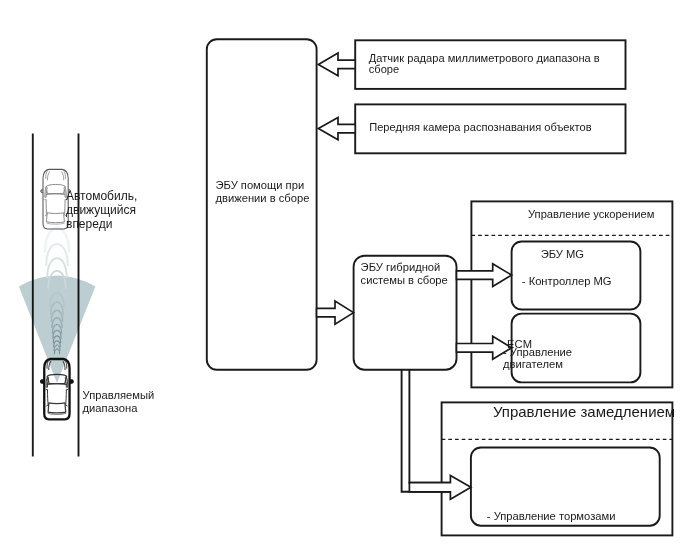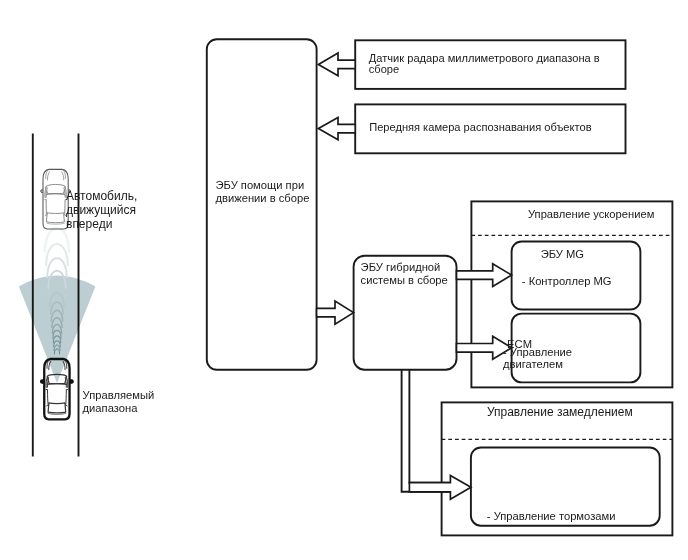--- a/index.html
+++ b/index.html
@@ -18,22 +18,22 @@
   #t-camera{left:369.2px;top:121.8px;font-size:11.1px; line-height:11.4px;}
   #t-hybrid{left:360.6px; top:260.8px; font-size:11.2px; line-height:12.9px;}
   #t-accel {left:472.7px;top:207.5px; font-size:11.2px; line-height:12.9px;
             width:237px;text-align:center;}
   #t-mg    {left:498px;top:248.0px;font-size:11.2px; line-height:12.9px;
             width:128.8px;text-align:center;}
   #t-mgd   {left:521.8px;top:274.8px;font-size:11.2px; line-height:12.9px;}
   #t-ecm   {left:507.1px;top:317.6px;font-size:11.2px; line-height:12.9px;
             width:128.8px;text-align:left;margin-top:20px;}
   #t-ecmd  {left:503px;top:347.2px;font-size:11.2px; line-height:11.7px;}
-  #t-decel {left:444.4px;top:406.4px;font-size:12px; line-height:12.9px;
-            width:230.8px;text-align:center;}
+  #t-decel {left:444.4px;top:406.4px;font-size:15px; line-height:12.9px;
+            width:230.8px;text-align:right;}
   #t-skid  {left:478.8px;top:455.0px;font-size:11.2px; line-height:13.1px;}
   #t-skidd {left:478.8px;top:510px;font-size:11.2px; line-height:12.9px;margin-left:8px;}
 </style>
 </head>
 <body>
 
 <div id="stage">
 
   <svg class="layer" viewBox="0 0 688 560">
 

